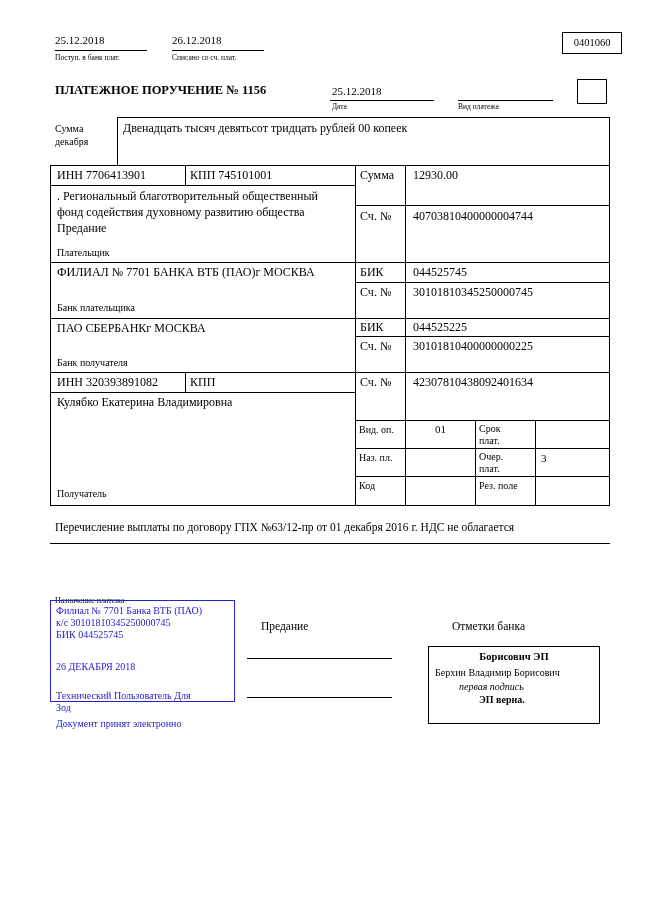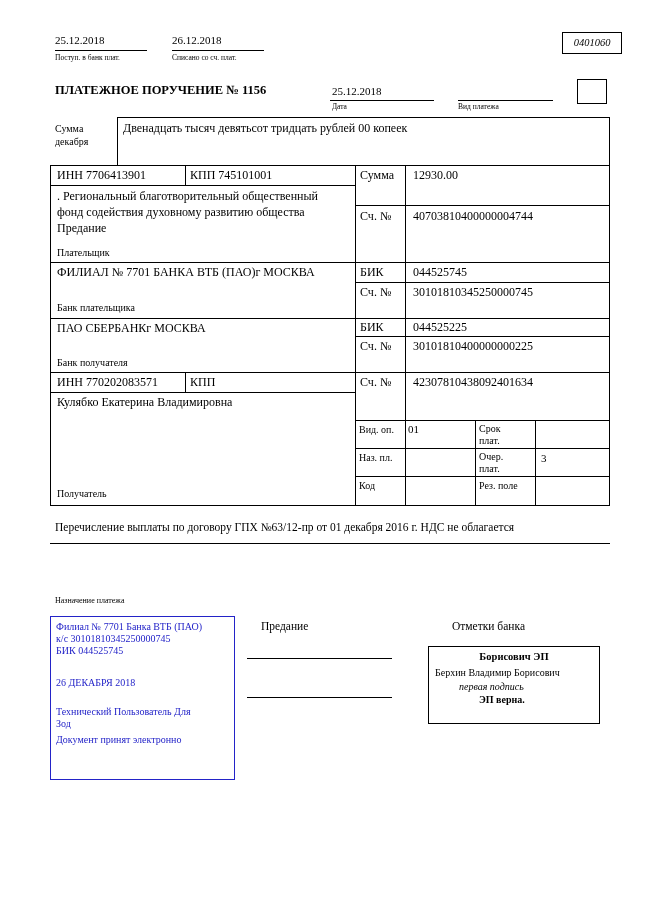--- a/index.html
+++ b/index.html
@@ -13,23 +13,23 @@
   .hl { position:absolute; height:1px; background:#000; }
   .t   { position:absolute; font-size:12px; line-height:1.15; white-space:nowrap; }
   .t11 { position:absolute; font-size:11px; line-height:1.15; white-space:nowrap; }
   .t10 { position:absolute; font-size:10px; line-height:1.15; white-space:nowrap; }
   .t8  { position:absolute; font-size:7.5px; line-height:1.1; white-space:nowrap; }
   .wrap { white-space:normal; }
   .b { font-weight:bold; }
   .i { font-style:italic; }
   .box { position:absolute; border:1px solid #000; }
   .codebox { left:562px; top:32px; width:60px; height:22px; text-align:center;
-             font-size:10.5px; line-height:20px;font-style:italic; }
+             font-size:10.5px; line-height:20px; }
   .typebox { left:577px; top:79px; width:30px; height:25px; }
-  .stamp { position:absolute; left:50px; top:616px; width:185px; height:164px;
+  .stamp { position:absolute; left:50px; top:600px; width:185px; height:102px;
            border:1px solid #2323c8; color:#2323c8; font-size:10px;font-family:Liberation Serif, serif; }
   .sline { position:absolute; left:5px; white-space:nowrap; }
   .ep { position:absolute; left:428px; top:646px; width:172px; height:78px;
         border:1px solid #000; font-size:10px; }
   .epline { position:absolute; white-space:nowrap; }
 </style>
 </head>
 <body>
 
 <div class="t11" style="left:55px;top:34px">25.12.2018</div>
@@ -97,29 +97,29 @@
 <div class="t" style="left:360px;top:286px">Сч. №</div>
 <div class="t" style="left:413px;top:286px">30101810345250000745</div>
 
 <div class="t" style="left:57px;top:322px">ПАО СБЕРБАНКг МОСКВА</div>
 <div class="t10" style="left:57px;top:357px">Банк получателя</div>
 <div class="t" style="left:360px;top:321px">БИК</div>
 <div class="t" style="left:413px;top:321px">044525225</div>
 <div class="t" style="left:360px;top:340px">Сч. №</div>
 <div class="t" style="left:413px;top:340px">30101810400000000225</div>
 
-<div class="t" style="left:57px;top:376px">ИНН 770202083571</div>
+<div class="t" style="left:57px;top:376px">ИНН 320393891082</div>
 <div class="t" style="left:190px;top:376px">КПП</div>
 <div class="t" style="left:360px;top:376px">Сч. №</div>
 <div class="t" style="left:413px;top:376px">42307810438092401634</div>
 <div class="t" style="left:57px;top:396px">Кулябко Екатерина Владимировна</div>
 <div class="t10" style="left:57px;top:488px">Получатель</div>
 
 <div class="t10" style="left:359px;top:424px">Вид. оп.</div>
-<div class="t11" style="left:408px;top:423px">01</div>
+<div class="t11" style="left:435px;top:423px">01</div>
 <div class="t10 wrap" style="left:479px;top:423px;width:36px">Срок плат.</div>
 <div class="t10" style="left:359px;top:452px">Наз. пл.</div>
 <div class="t10 wrap" style="left:479px;top:451px;width:36px">Очер. плат.</div>
 <div class="t11" style="left:541px;top:452px">3</div>
 <div class="t10" style="left:359px;top:480px">Код</div>
 <div class="t10" style="left:479px;top:480px">Рез. поле</div>
 
 <div class="t" style="left:55px;top:521px;font-size:11.5px">Перечисление выплаты по договору ГПХ №63/12-пр от 01 декабря 2016 г. НДС не облагается</div>
 <div class="hl" style="left:50px;top:543px;width:560px"></div>
 <div class="t8" style="left:55px;top:597px;font-size:8px">Назначение платежа</div>

